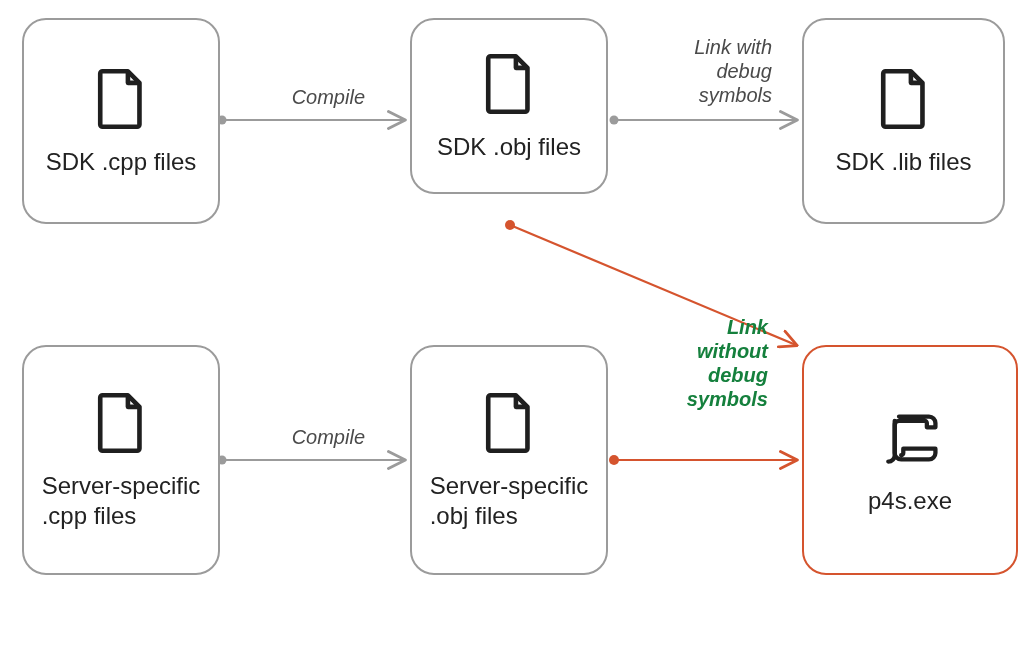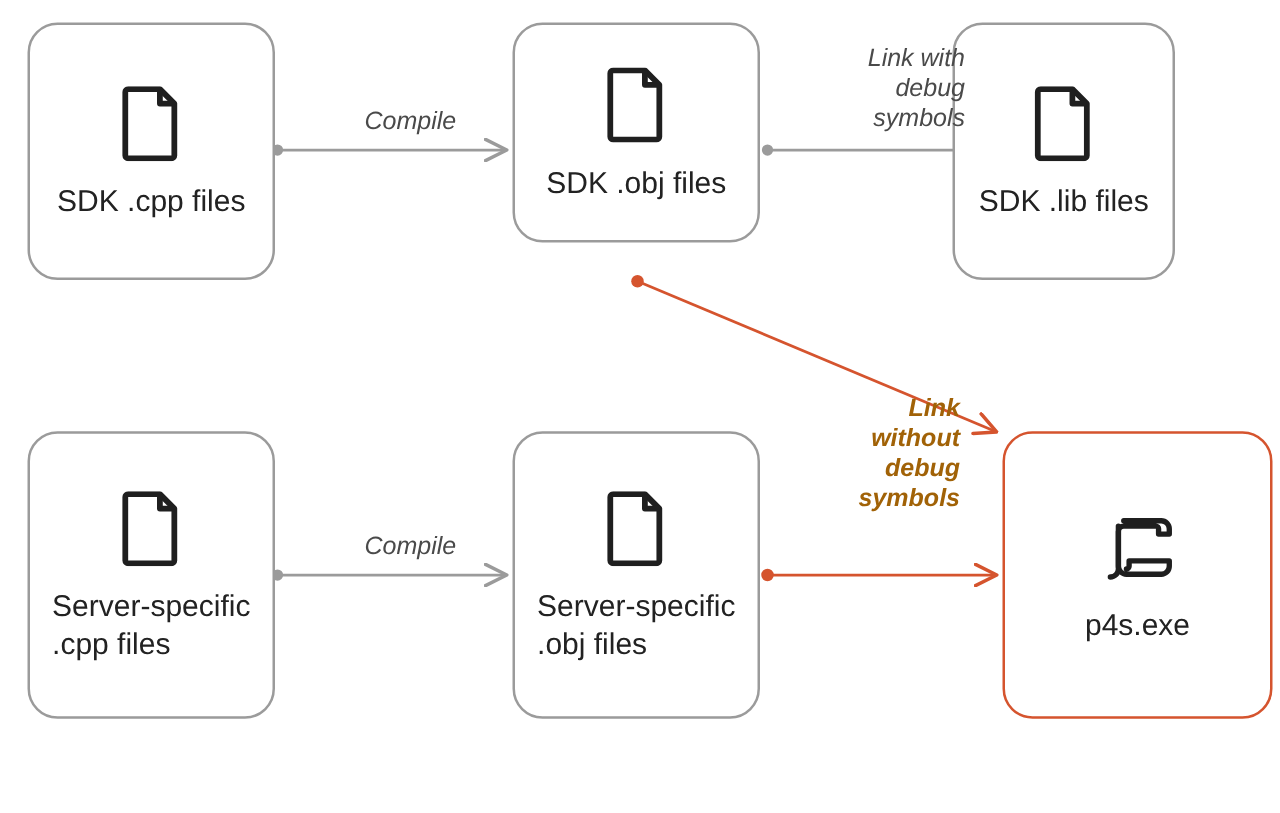--- a/index.html
+++ b/index.html
@@ -38,21 +38,21 @@
   }
   .edge-label {
     position: absolute;
     font-style: italic;
     font-size: 20px;
     color: #4a4a4a;
     text-align: right;
     line-height: 1.2;
   }
   .edge-label.highlight {
-    color: #a16207;
+    color: #15803d;
     font-weight: 600;
   }
   svg.connectors {
     position: absolute;
     top: 0; left: 0;
     width: 1024px;
     height: 650px;
     pointer-events: none;
   }
 </style>
@@ -98,21 +98,21 @@
 <div class="node" style="left:410px; top:18px; width:198px; height:176px;">
   <span class="icon">
     <svg viewBox="0 0 44 52" width="52" height="60">
       <path d="M6 2 h22 l10 10 v36 a2 2 0 0 1 -2 2 h-30 a2 2 0 0 1 -2 -2 v-44 a2 2 0 0 1 2 -2 z" fill="none" stroke="#1f1f1f" stroke-width="4" stroke-linejoin="round"></path>
       <path d="M28 2 v10 h10" fill="none" stroke="#1f1f1f" stroke-width="4" stroke-linejoin="round"></path>
     </svg>
   </span>
   <div class="label">SDK .obj files</div>
 </div>
 
-<div class="node" style="left:762px; top:18px; width:178px; height:206px;">
+<div class="node" style="left:802px; top:18px; width:203px; height:206px;">
   <span class="icon">
     <svg viewBox="0 0 44 52" width="52" height="60">
       <path d="M6 2 h22 l10 10 v36 a2 2 0 0 1 -2 2 h-30 a2 2 0 0 1 -2 -2 v-44 a2 2 0 0 1 2 -2 z" fill="none" stroke="#1f1f1f" stroke-width="4" stroke-linejoin="round"></path>
       <path d="M28 2 v10 h10" fill="none" stroke="#1f1f1f" stroke-width="4" stroke-linejoin="round"></path>
     </svg>
   </span>
   <div class="label">SDK .lib files</div>
 </div>
 
 <div class="node" style="left:22px; top:345px; width:198px; height:230px;">

